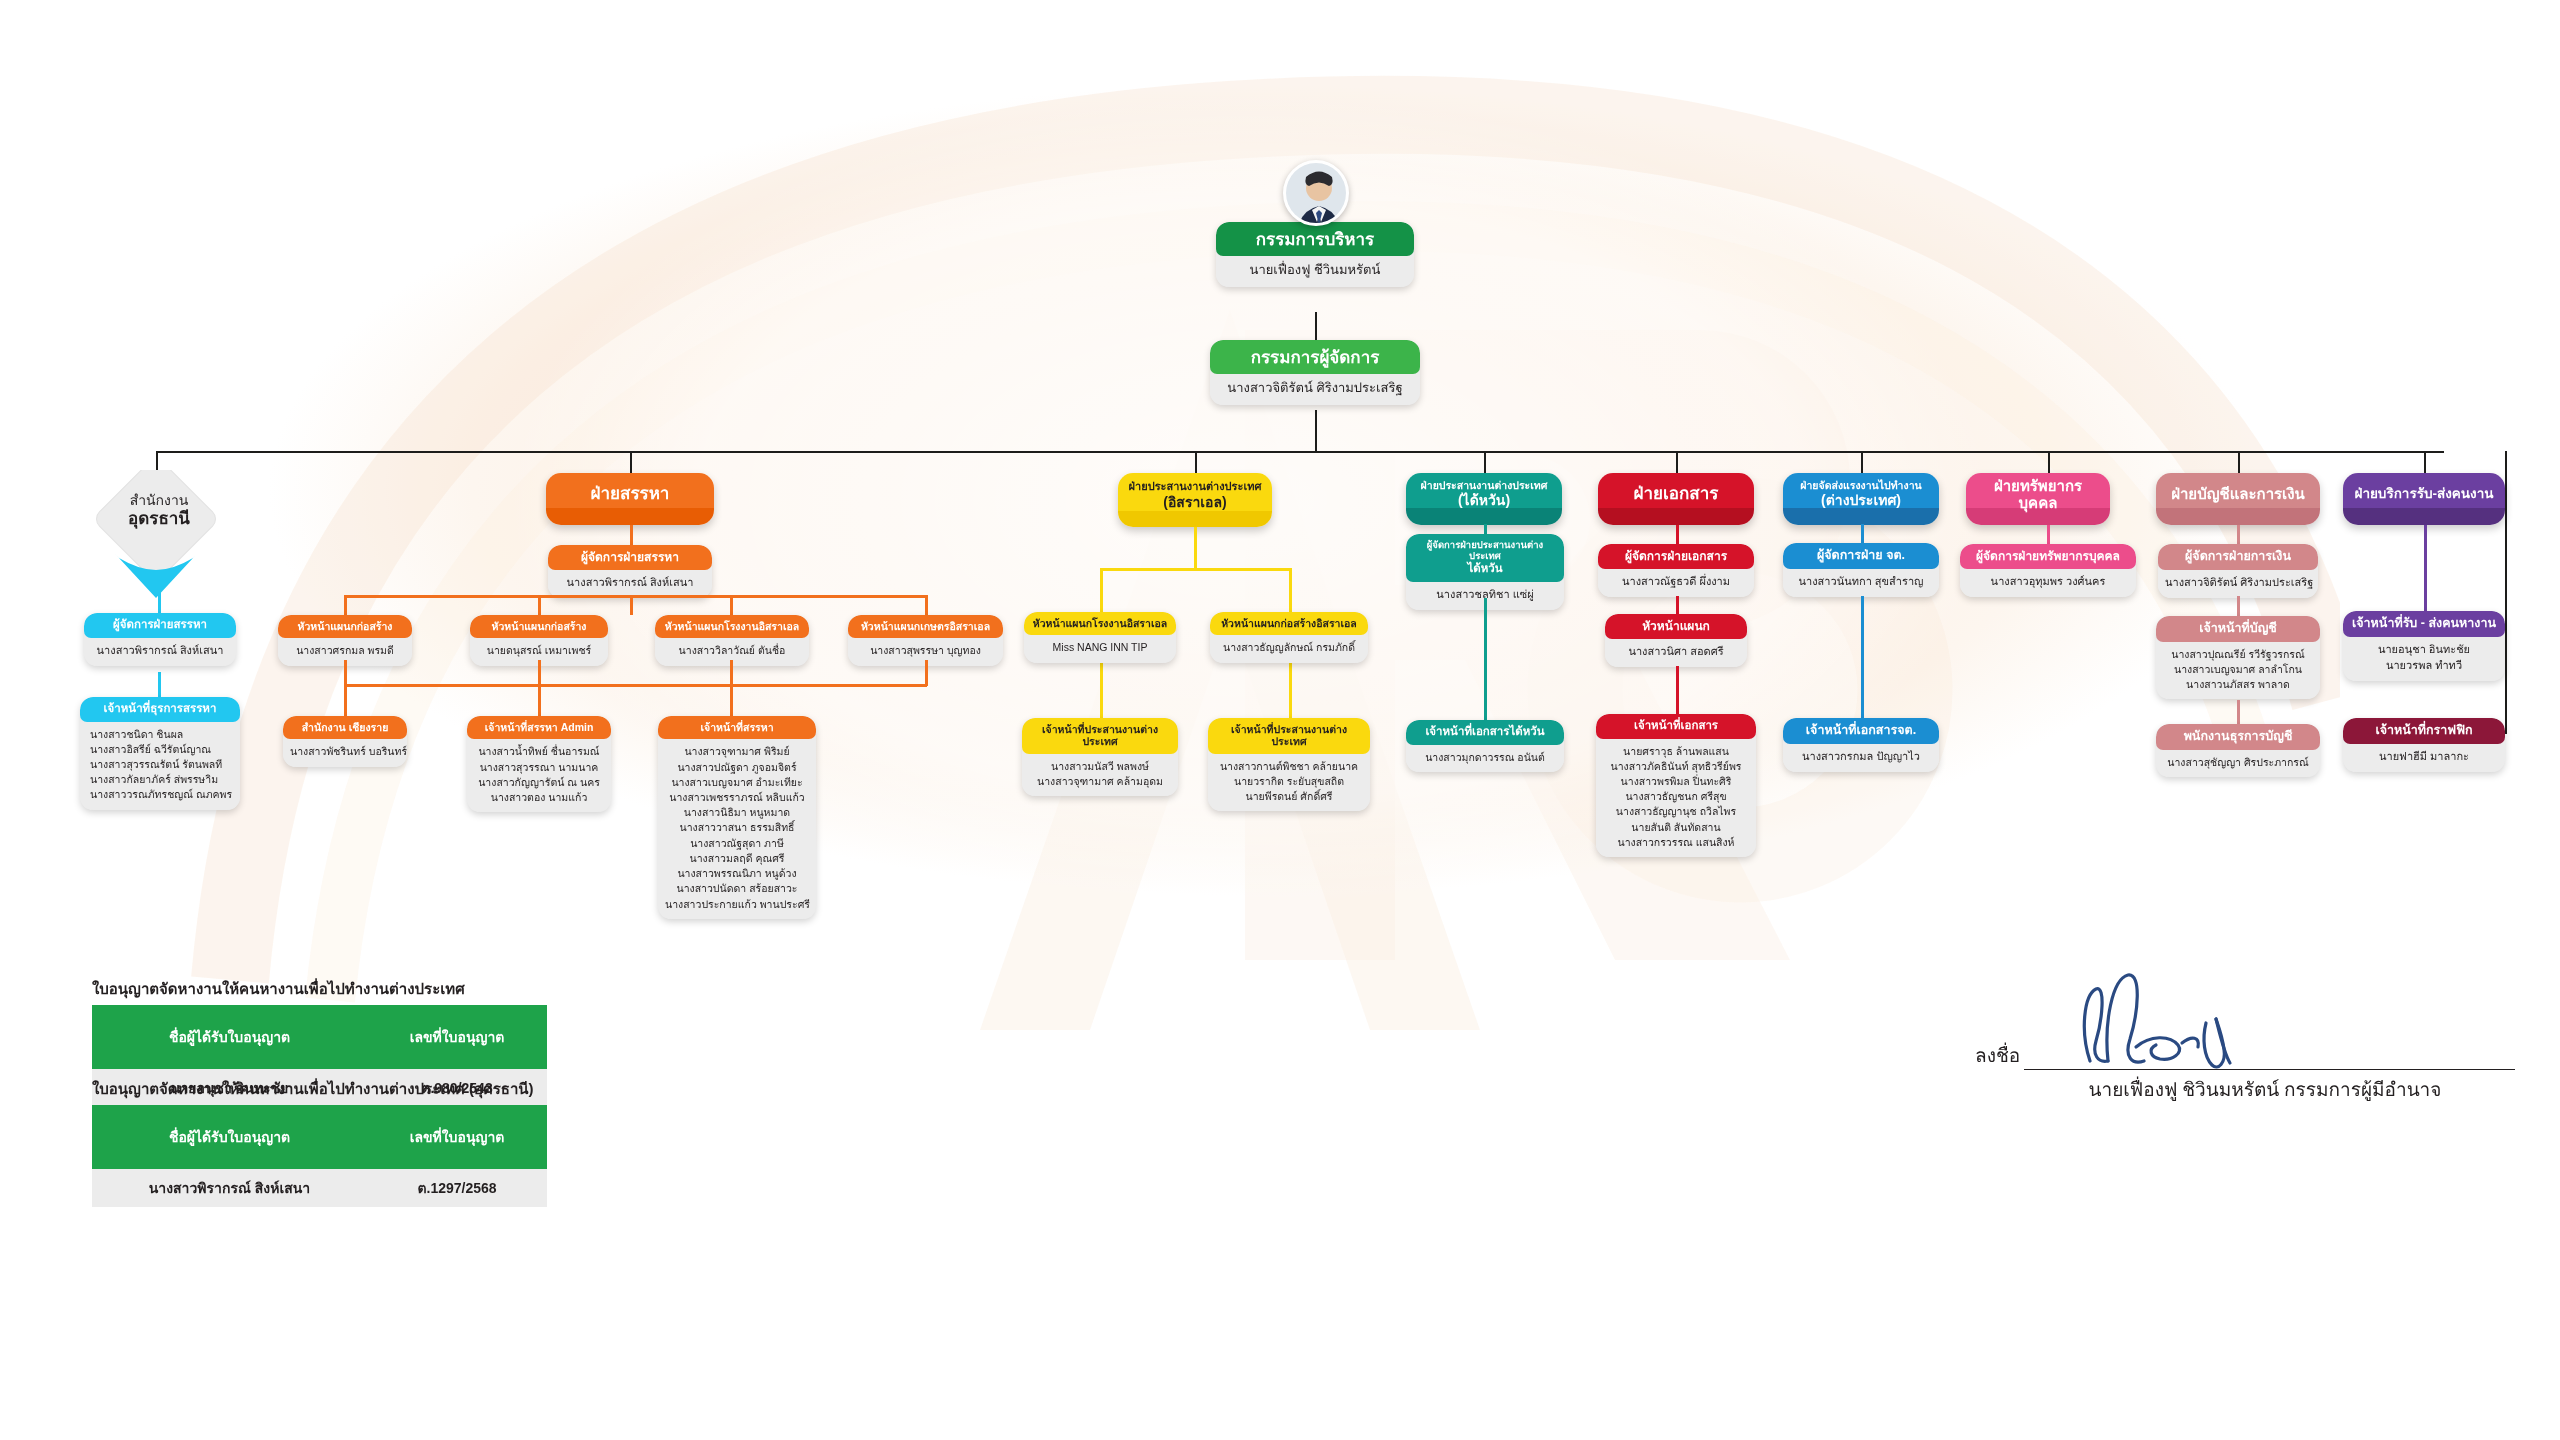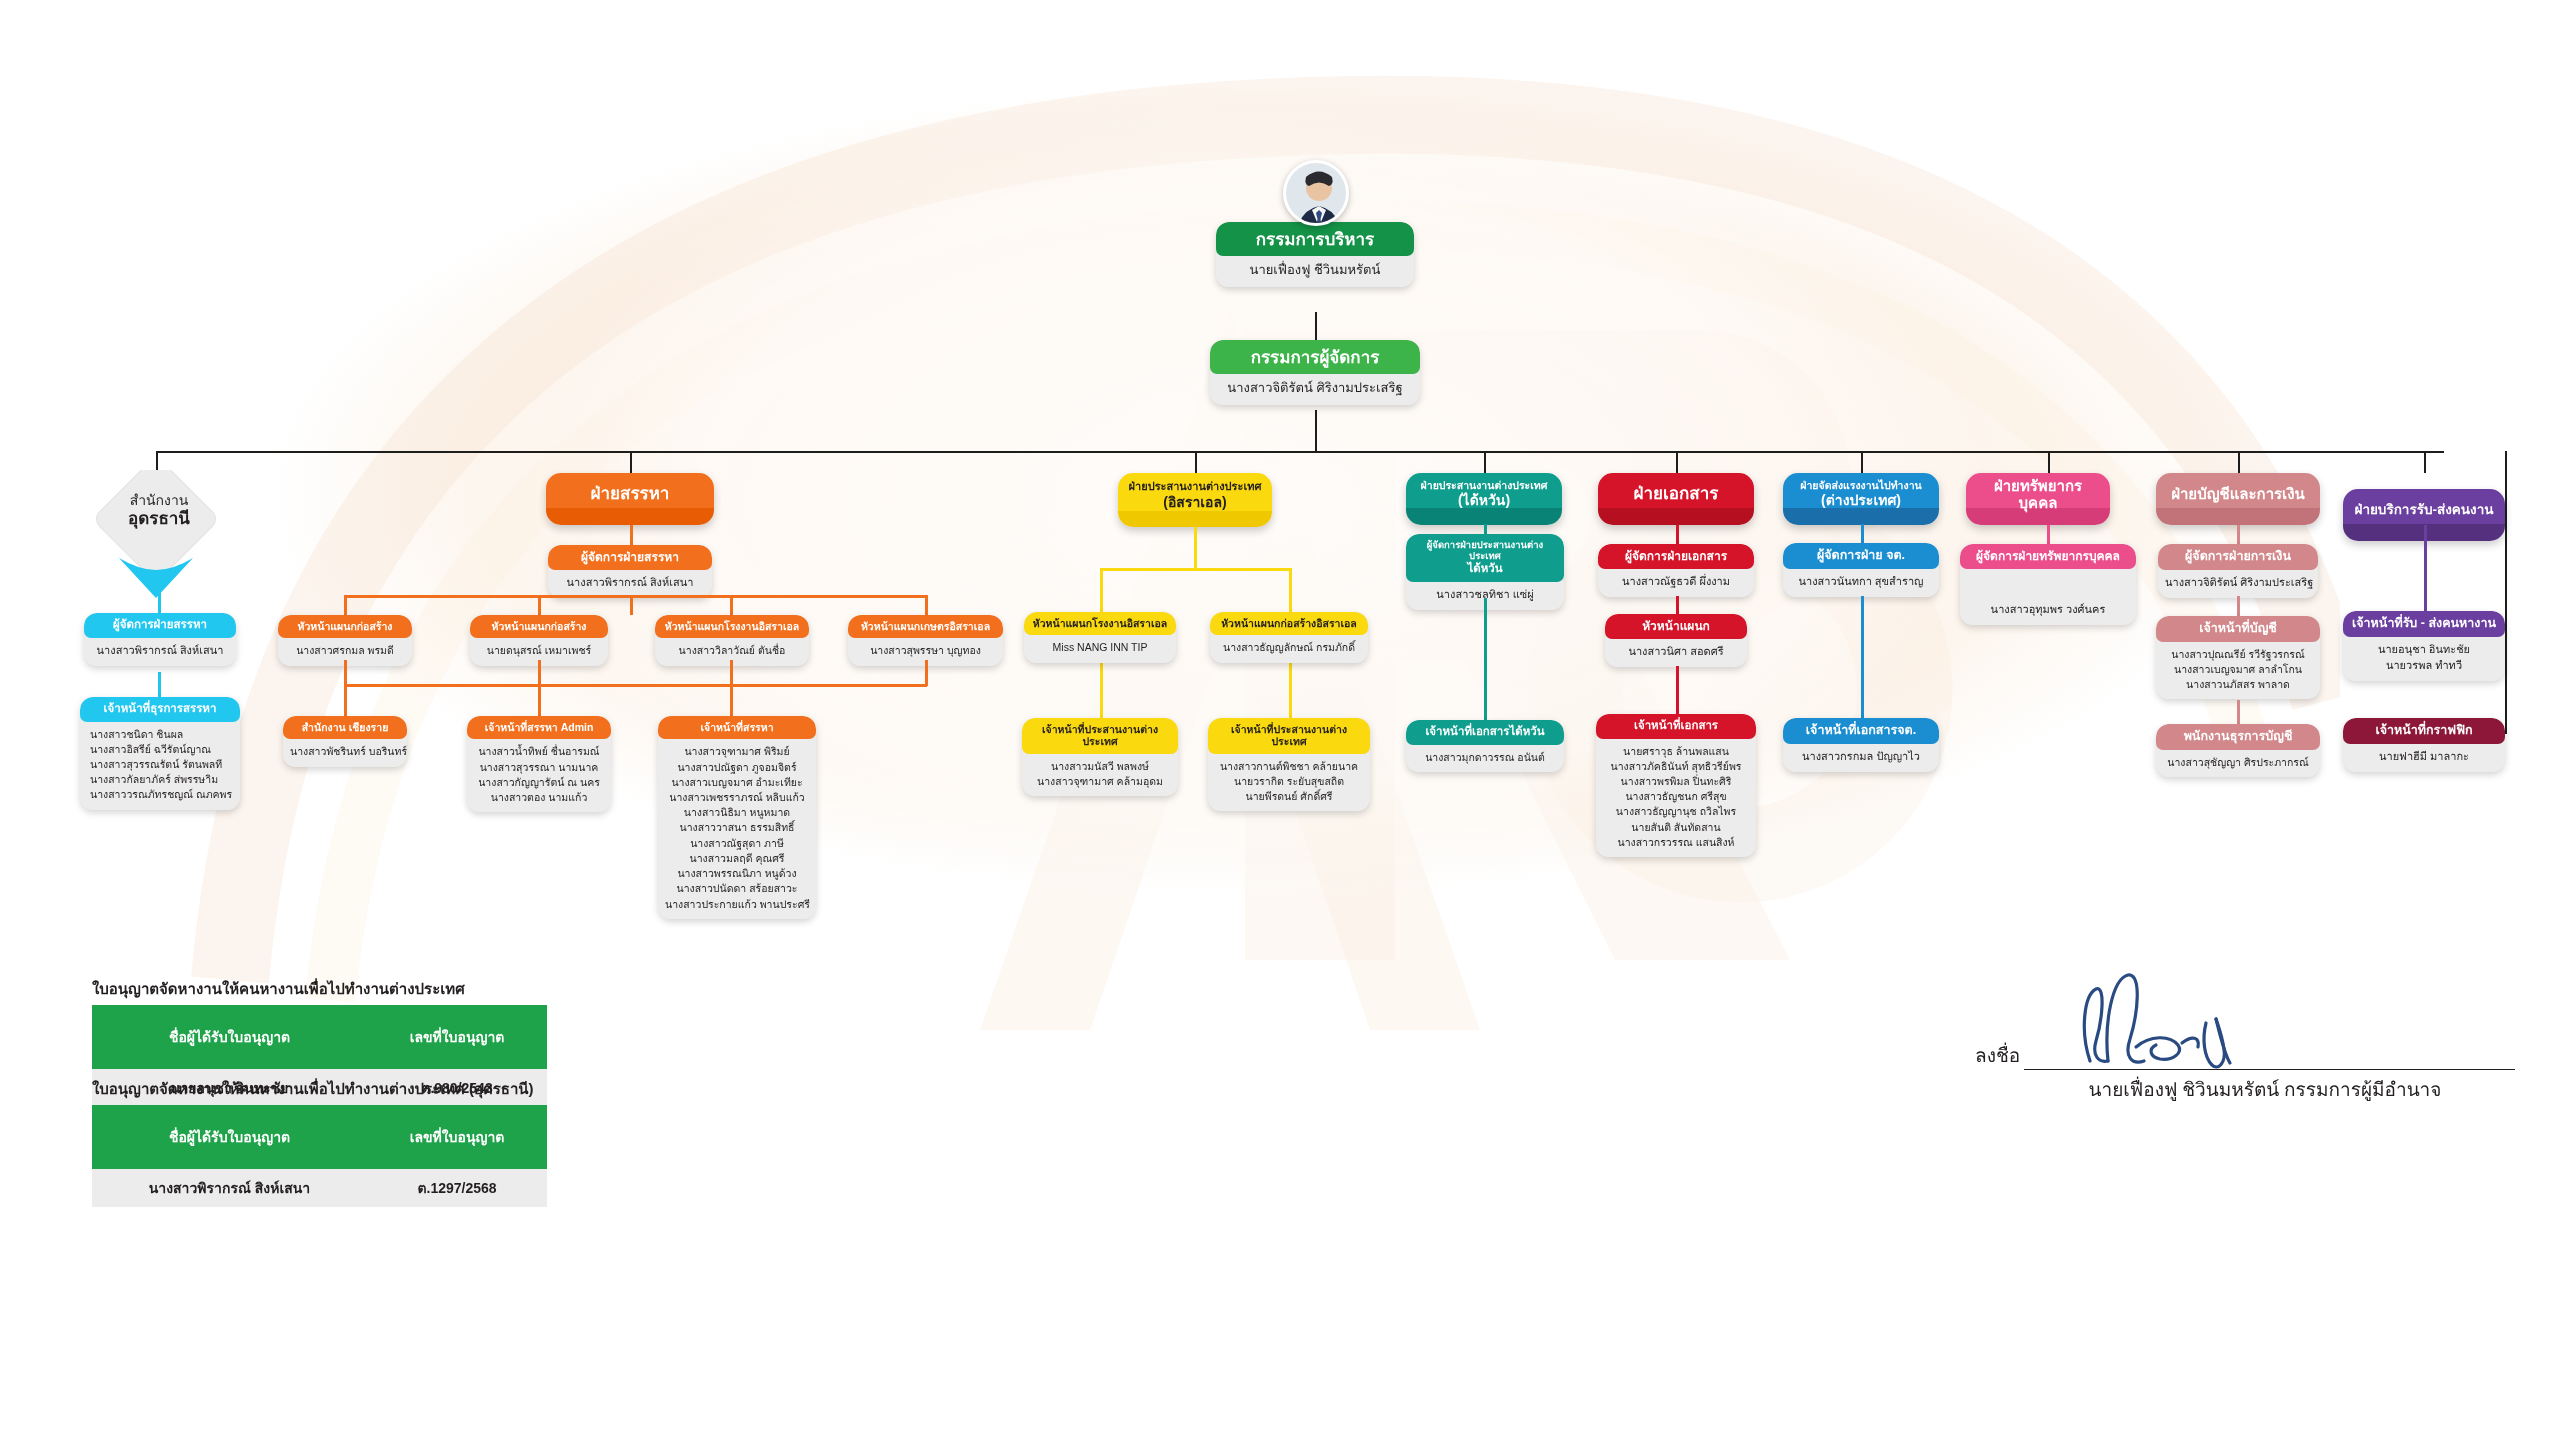--- a/index.html
+++ b/index.html
@@ -410,21 +410,21 @@
       <div>นางสาวกรกมล  ปัญญาไว</div>
     </div>
   </div>
 
   <div class="dept" style="left:1966px; top:473px; width:144px; height:52px; font-size:15px;
               background:linear-gradient(to bottom,#ec4d8b 0%,#ec4d8b 68%,#d63c77 68%,#d63c77 100%);">ฝ่ายทรัพยากรบุคคล</div>
   <div class="ln lnv" style="left:2047px; top:525px; height:20px; background:#ec4d8b; width:3px;"></div>
 
   <div class="node" style="left:1960px; top:544px; width:176px;">
     <div class="hd" style="background:#ec4d8b; font-size:12px;">ผู้จัดการฝ่ายทรัพยากรบุคคล</div>
-    <div class="bd" style="font-size:11px;margin-top:28px;">
+    <div class="bd" style="font-size:11px;">
       <div>นางสาวอุทุมพร  วงศ์นคร</div>
     </div>
   </div>
 
   <div class="dept" style="left:2156px; top:473px; width:164px; height:52px; font-size:15px;
               background:linear-gradient(to bottom,#d2878a 0%,#d2878a 68%,#c2737a 68%,#c2737a 100%);">ฝ่ายบัญชีและการเงิน</div>
   <div class="ln lnv" style="left:2237px; top:525px; height:20px; background:#d2878a; width:3px;"></div>
 
   <div class="node" style="left:2158px; top:544px; width:160px;">
     <div class="hd" style="background:#d2878a; font-size:12.5px;">ผู้จัดการฝ่ายการเงิน</div>
@@ -447,21 +447,21 @@
   <div class="ln lnv" style="left:2237px; top:700px; height:26px; background:#d2878a; width:3px;"></div>
 
   <div class="node" style="left:2156px; top:724px; width:164px;">
     <div class="hd" style="background:#d2878a; font-size:12.5px;">พนักงานธุรการบัญชี</div>
     <div class="bd" style="font-size:10.5px;">
       <div>นางสาวสุชัญญา ศิรประภากรณ์</div>
     </div>
   </div>
 
   <div class="dept" style="left:2343px; top:473px; width:162px; height:52px; font-size:13.5px;
-              background:linear-gradient(to bottom,#6b3fa0 0%,#6b3fa0 68%,#55307f 68%,#55307f 100%);margin-top:16px;">ฝ่ายบริการรับ-ส่งคนงาน</div>
+              background:linear-gradient(to bottom,#6b3fa0 0%,#6b3fa0 68%,#55307f 68%,#55307f 100%);">ฝ่ายบริการรับ-ส่งคนงาน</div>
   <div class="ln lnv" style="left:2424px; top:525px; height:88px; background:#6b3fa0; width:3px;"></div>
 
   <div class="node" style="left:2343px; top:611px; width:162px;">
     <div class="hd" style="background:#6b3fa0; font-size:12.5px;">เจ้าหน้าที่รับ - ส่งคนหางาน</div>
     <div class="bd" style="font-size:11px;">
       <div>นายอนุชา  อินทะชัย</div>
       <div>นายวรพล  ทำทวี</div>
     </div>
   </div>
 

